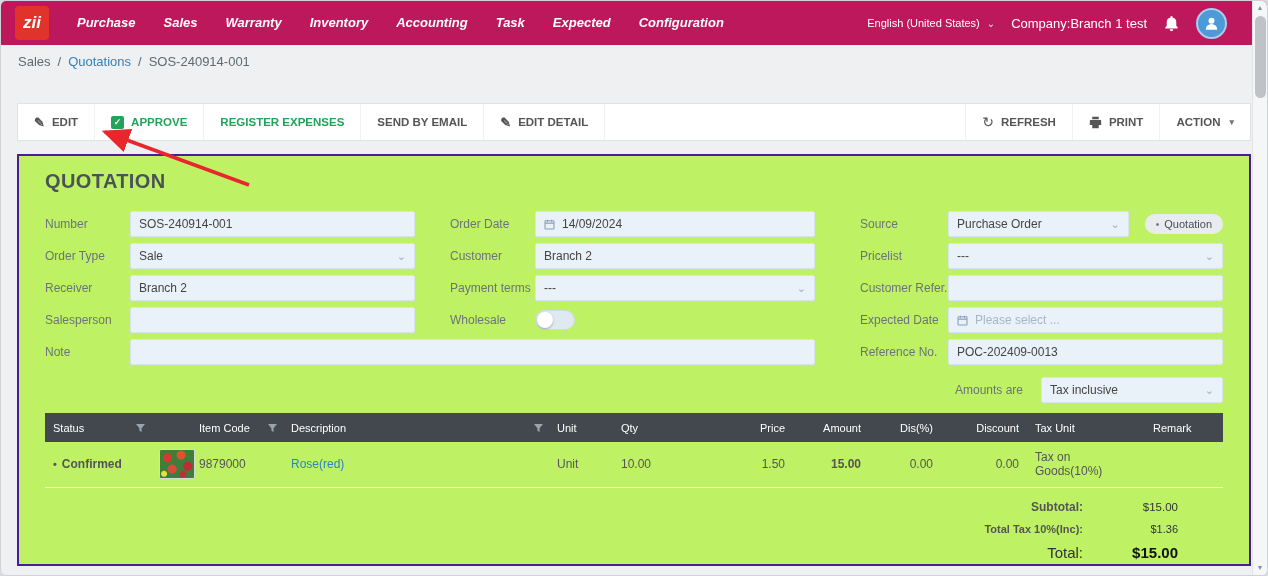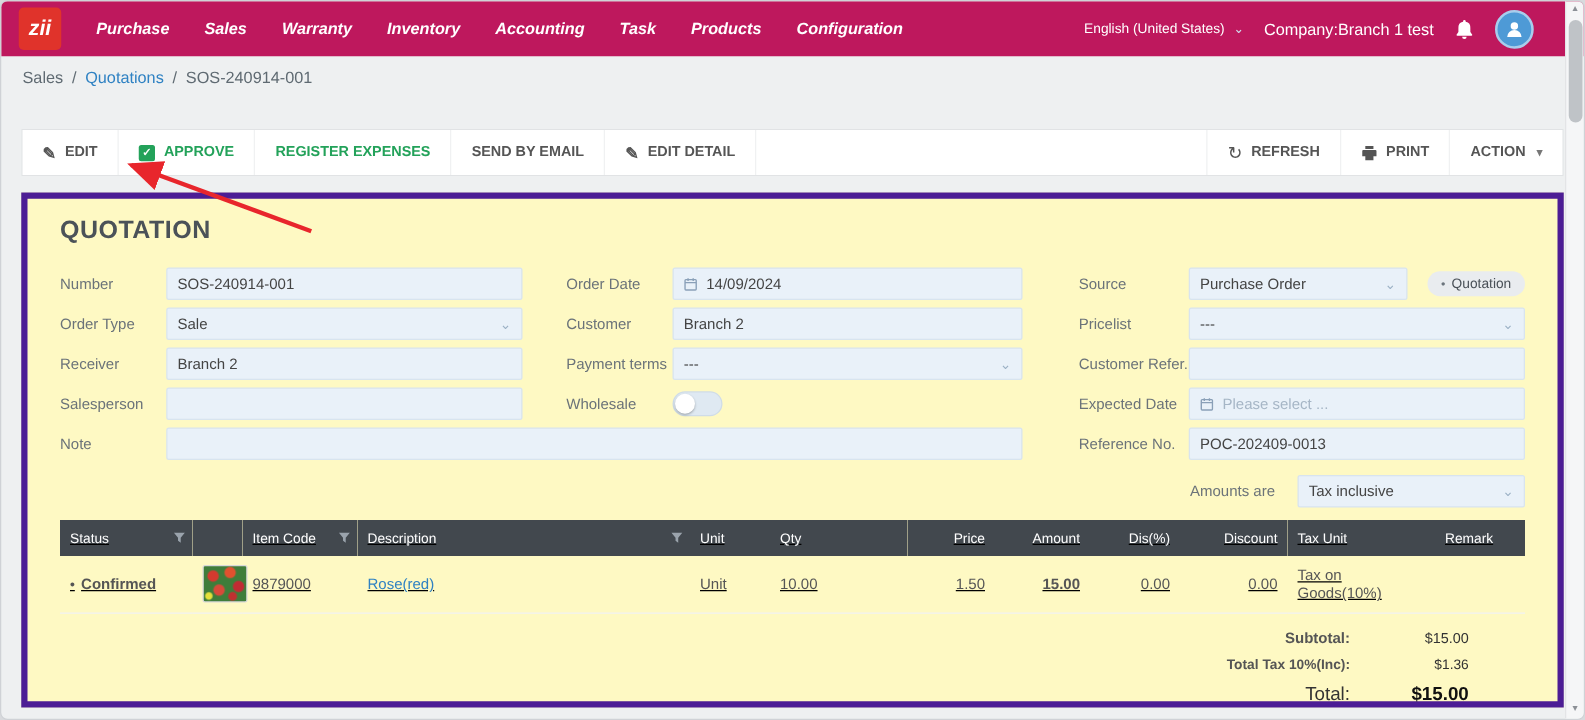--- a/index.html
+++ b/index.html
@@ -34,21 +34,21 @@
   .tbtn.green { color:#23a25a; }
   .tb-right { margin-left:auto; display:flex; }
   .tb-right .tbtn { border-right:none; border-left:1px solid #f0f1f2; }
   .pencil { font-size:13px; }
   .approve-check { width:13px; height:13px; background:#23a25a; border-radius:2px; color:#fff; font-size:9px;
                    display:flex; align-items:center; justify-content:center; }
   .refresh-glyph { font-size:14px; font-weight:normal; }
   .menu-caret { font-size:9px; color:#777; margin-left:2px; }
 
   
-  .card { background:#fef9c3; border:5px solid #4c1d95; margin-top:13px; height:412px; padding:14px 26px 16px; position:relative; }
+  .card { background:#bef264; border:2px solid #4c1d95; margin-top:13px; height:412px; padding:14px 26px 16px; position:relative; }
   .page-title { font-size:20px; font-weight:bold; color:#4b5258; letter-spacing:.4px; margin-bottom:18px; }
 
   .form-grid { display:grid; grid-template-columns:85px 320px 85px 325px 88px 1fr; row-gap:6px; align-items:center; }
   .flabel { font-size:12px; color:#6b7379; white-space:nowrap; overflow:hidden; }
   .fwrap { display:flex; align-items:center; }
   .fwrap.pr1 { padding-right:35px; }
   .fwrap.pr2 { padding-right:45px; }
   .field { height:26px; background:#e9f1f9; border:1px solid #d8e4ef; border-radius:2px; width:100%;
            display:flex; align-items:center; padding:0 8px; font-size:12px; color:#444; font-family:"Liberation Sans",sans-serif; }
   input.field { outline:none; }
@@ -64,21 +64,21 @@
   .badge .bdot { font-size:10px; color:#6c757d; }
   .toggle { width:40px; height:20px; border-radius:10px; background:#dfe9f2; border:1px solid #cfdce8; position:relative; cursor:pointer; }
   .knob { position:absolute; left:1px; top:1px; width:16px; height:16px; border-radius:50%; background:#fff;
           box-shadow:0 1px 2px rgba(0,0,0,.3); }
 
   .amounts-row { display:flex; justify-content:flex-end; align-items:center; gap:18px; margin:12px 0 10px; }
   .amounts-row .flabel { overflow:visible; }
   .amounts-row .selectf { width:182px; }
 
   
-  table.items { width:100%; border-collapse:collapse; table-layout:fixed;text-decoration:underline; }
+  table.items { width:100%; border-collapse:collapse; table-layout:fixed; }
   .items th { background:#42484e; color:#fff; font-size:11px; font-weight:normal; height:29px; padding:0 8px;
               text-align:left; position:relative; white-space:nowrap; overflow:hidden; }
   .items th.num, .items td.num { text-align:right; }
   .items th .funnel { position:absolute; right:6px; top:10px; }
   .items td { font-size:12px; color:#555; padding:6px 8px; height:45px; border-bottom:1px solid #f1f2f3; vertical-align:middle; }
   .status-cell { color:#2a6fad; font-weight:bold; white-space:nowrap; }
   .sdot { margin-right:5px; font-size:11px; }
   .thumb { width:36px; height:30px; border-radius:2px; border:1px solid #d8d8d8;
            background:
              radial-gradient(circle at 22% 28%, #d43a2f 0 4px, transparent 5px),
@@ -118,21 +118,21 @@
 
   <div class="navbar">
     <div class="logo">zii</div>
     <div class="nav-items">
       <div class="nav-item">Purchase</div>
       <div class="nav-item">Sales</div>
       <div class="nav-item">Warranty</div>
       <div class="nav-item">Inventory</div>
       <div class="nav-item">Accounting</div>
       <div class="nav-item">Task</div>
-      <div class="nav-item">Products</div>
+      <div class="nav-item">Expected</div>
       <div class="nav-item">Configuration</div>
     </div>
     <div class="nav-right">
       <div class="lang">
         <span>English (United States)</span>
         <span class="caret-w">⌄</span>
       </div>
       <div class="company">Company:Branch 1 test</div>
       <div class="bell">
         <svg width="17" height="17" viewBox="0 0 16 16" fill="#ffffff">

